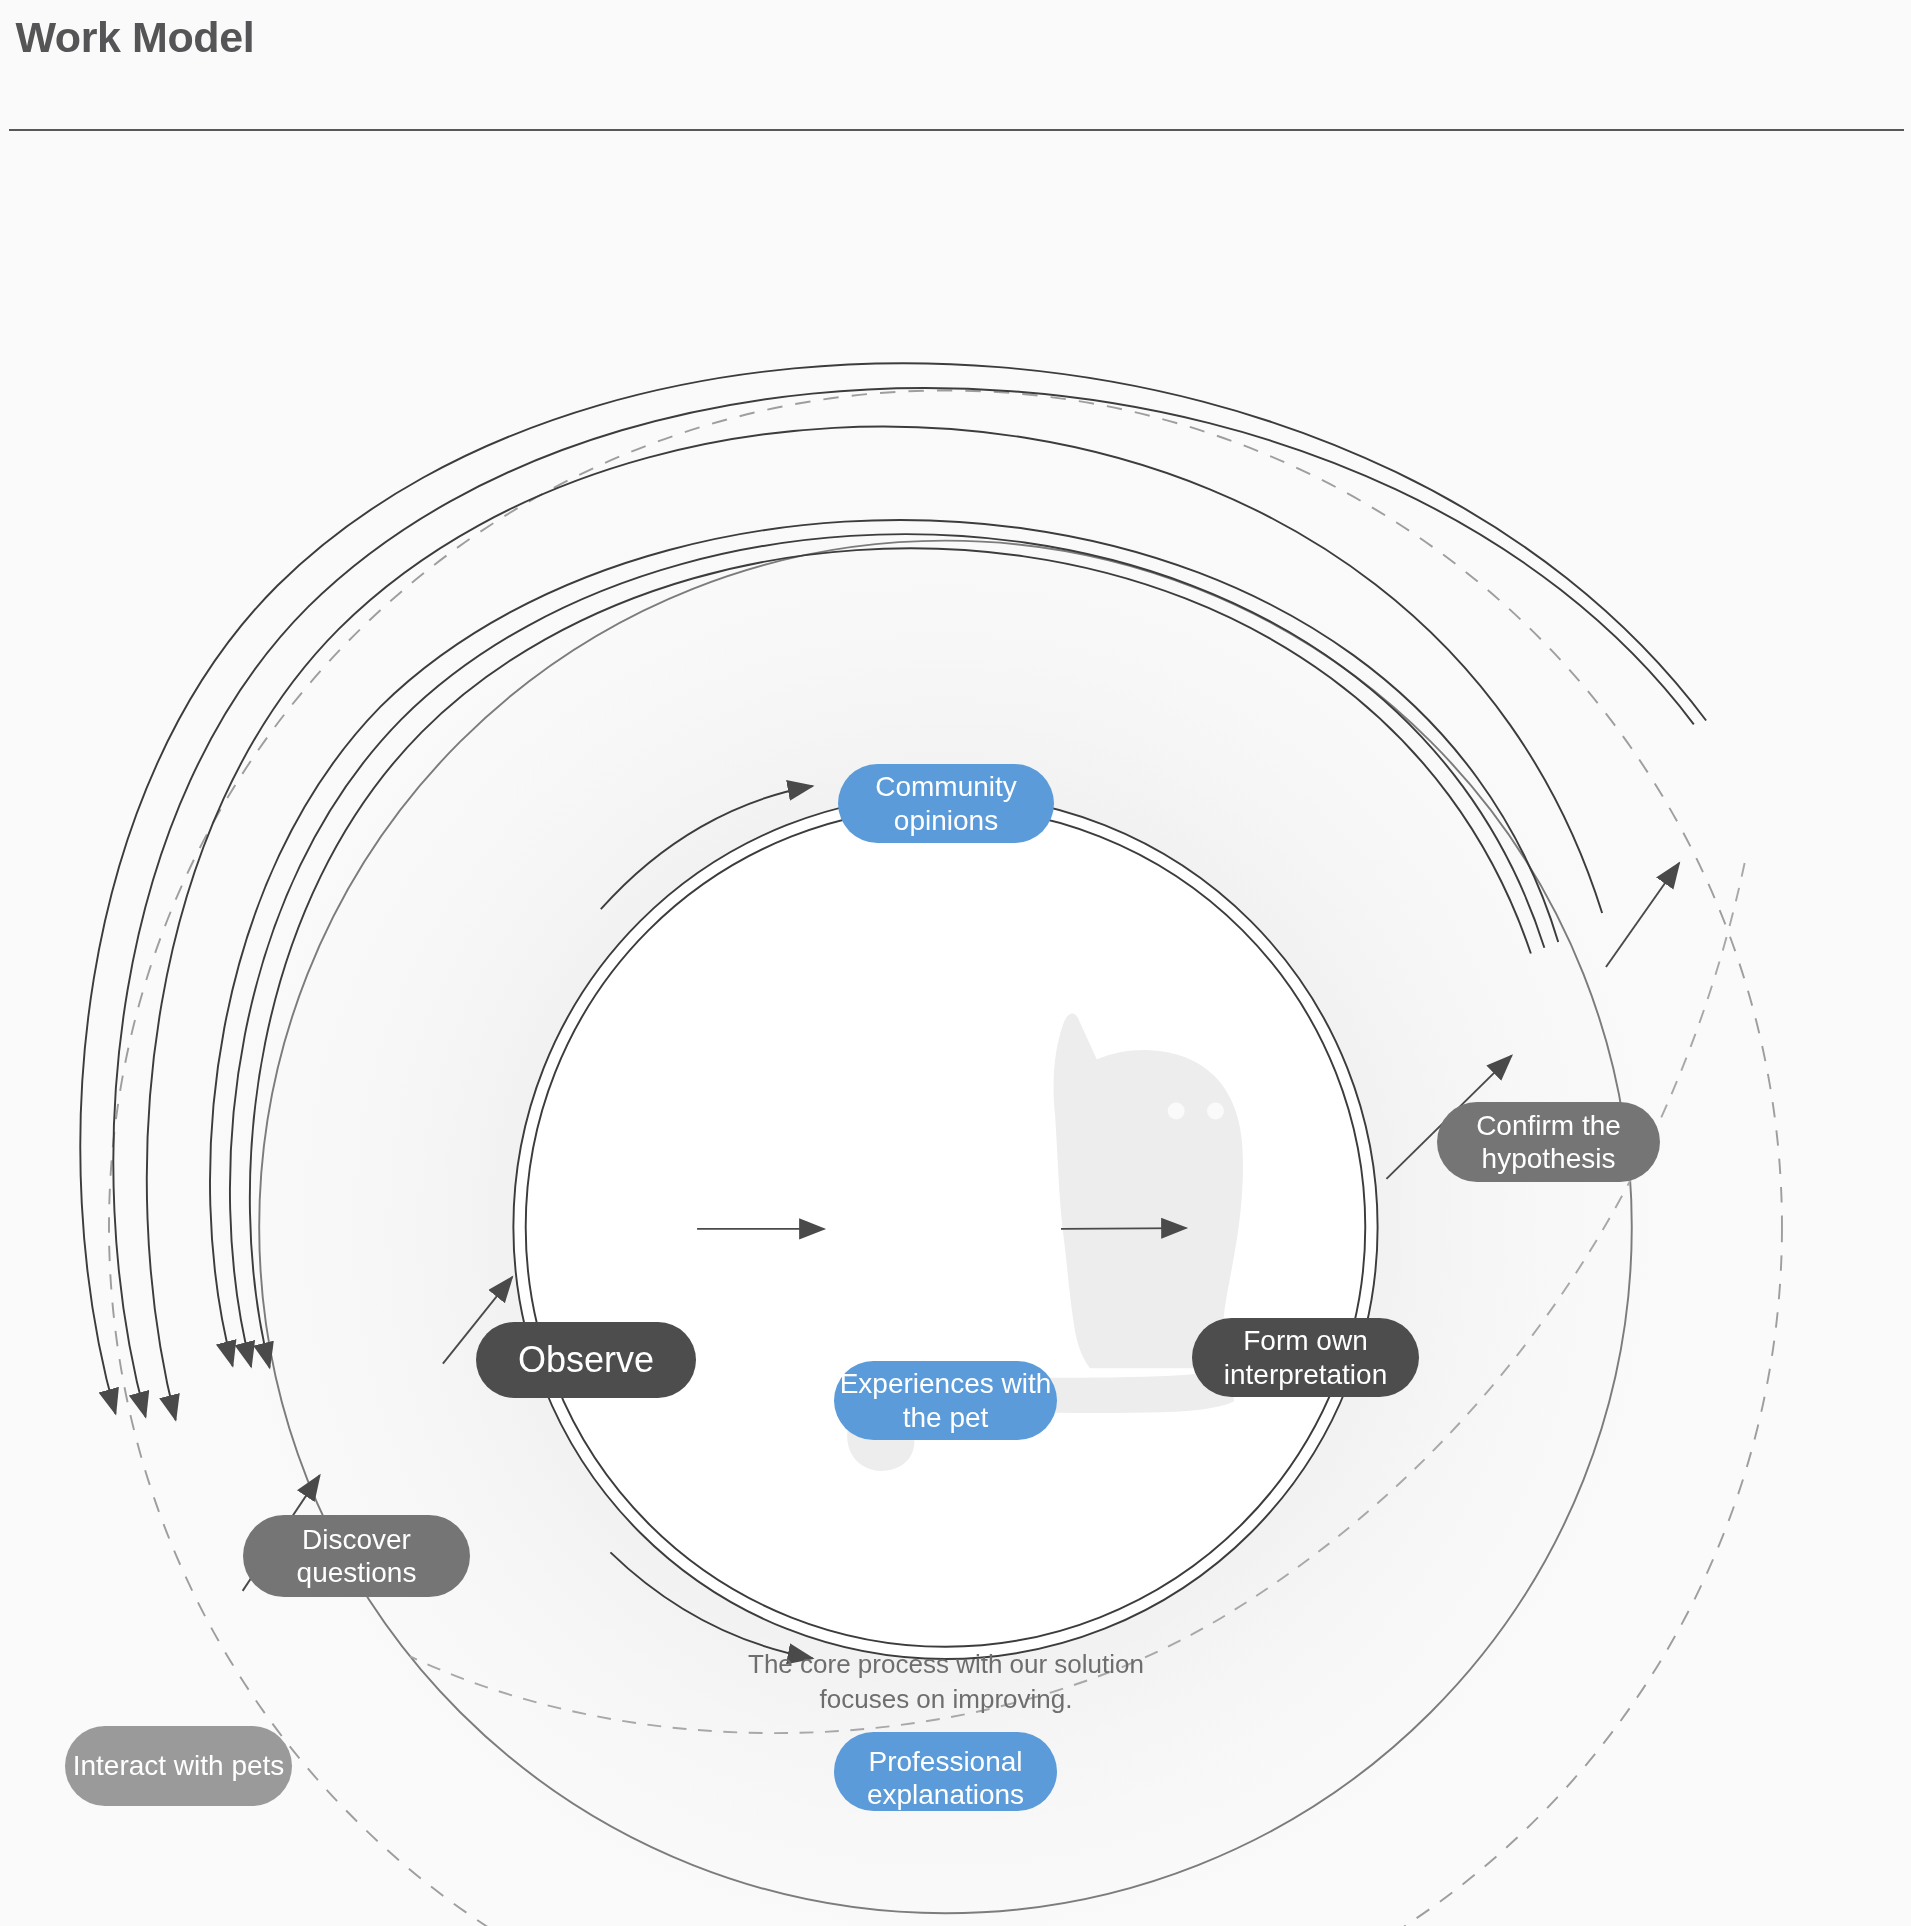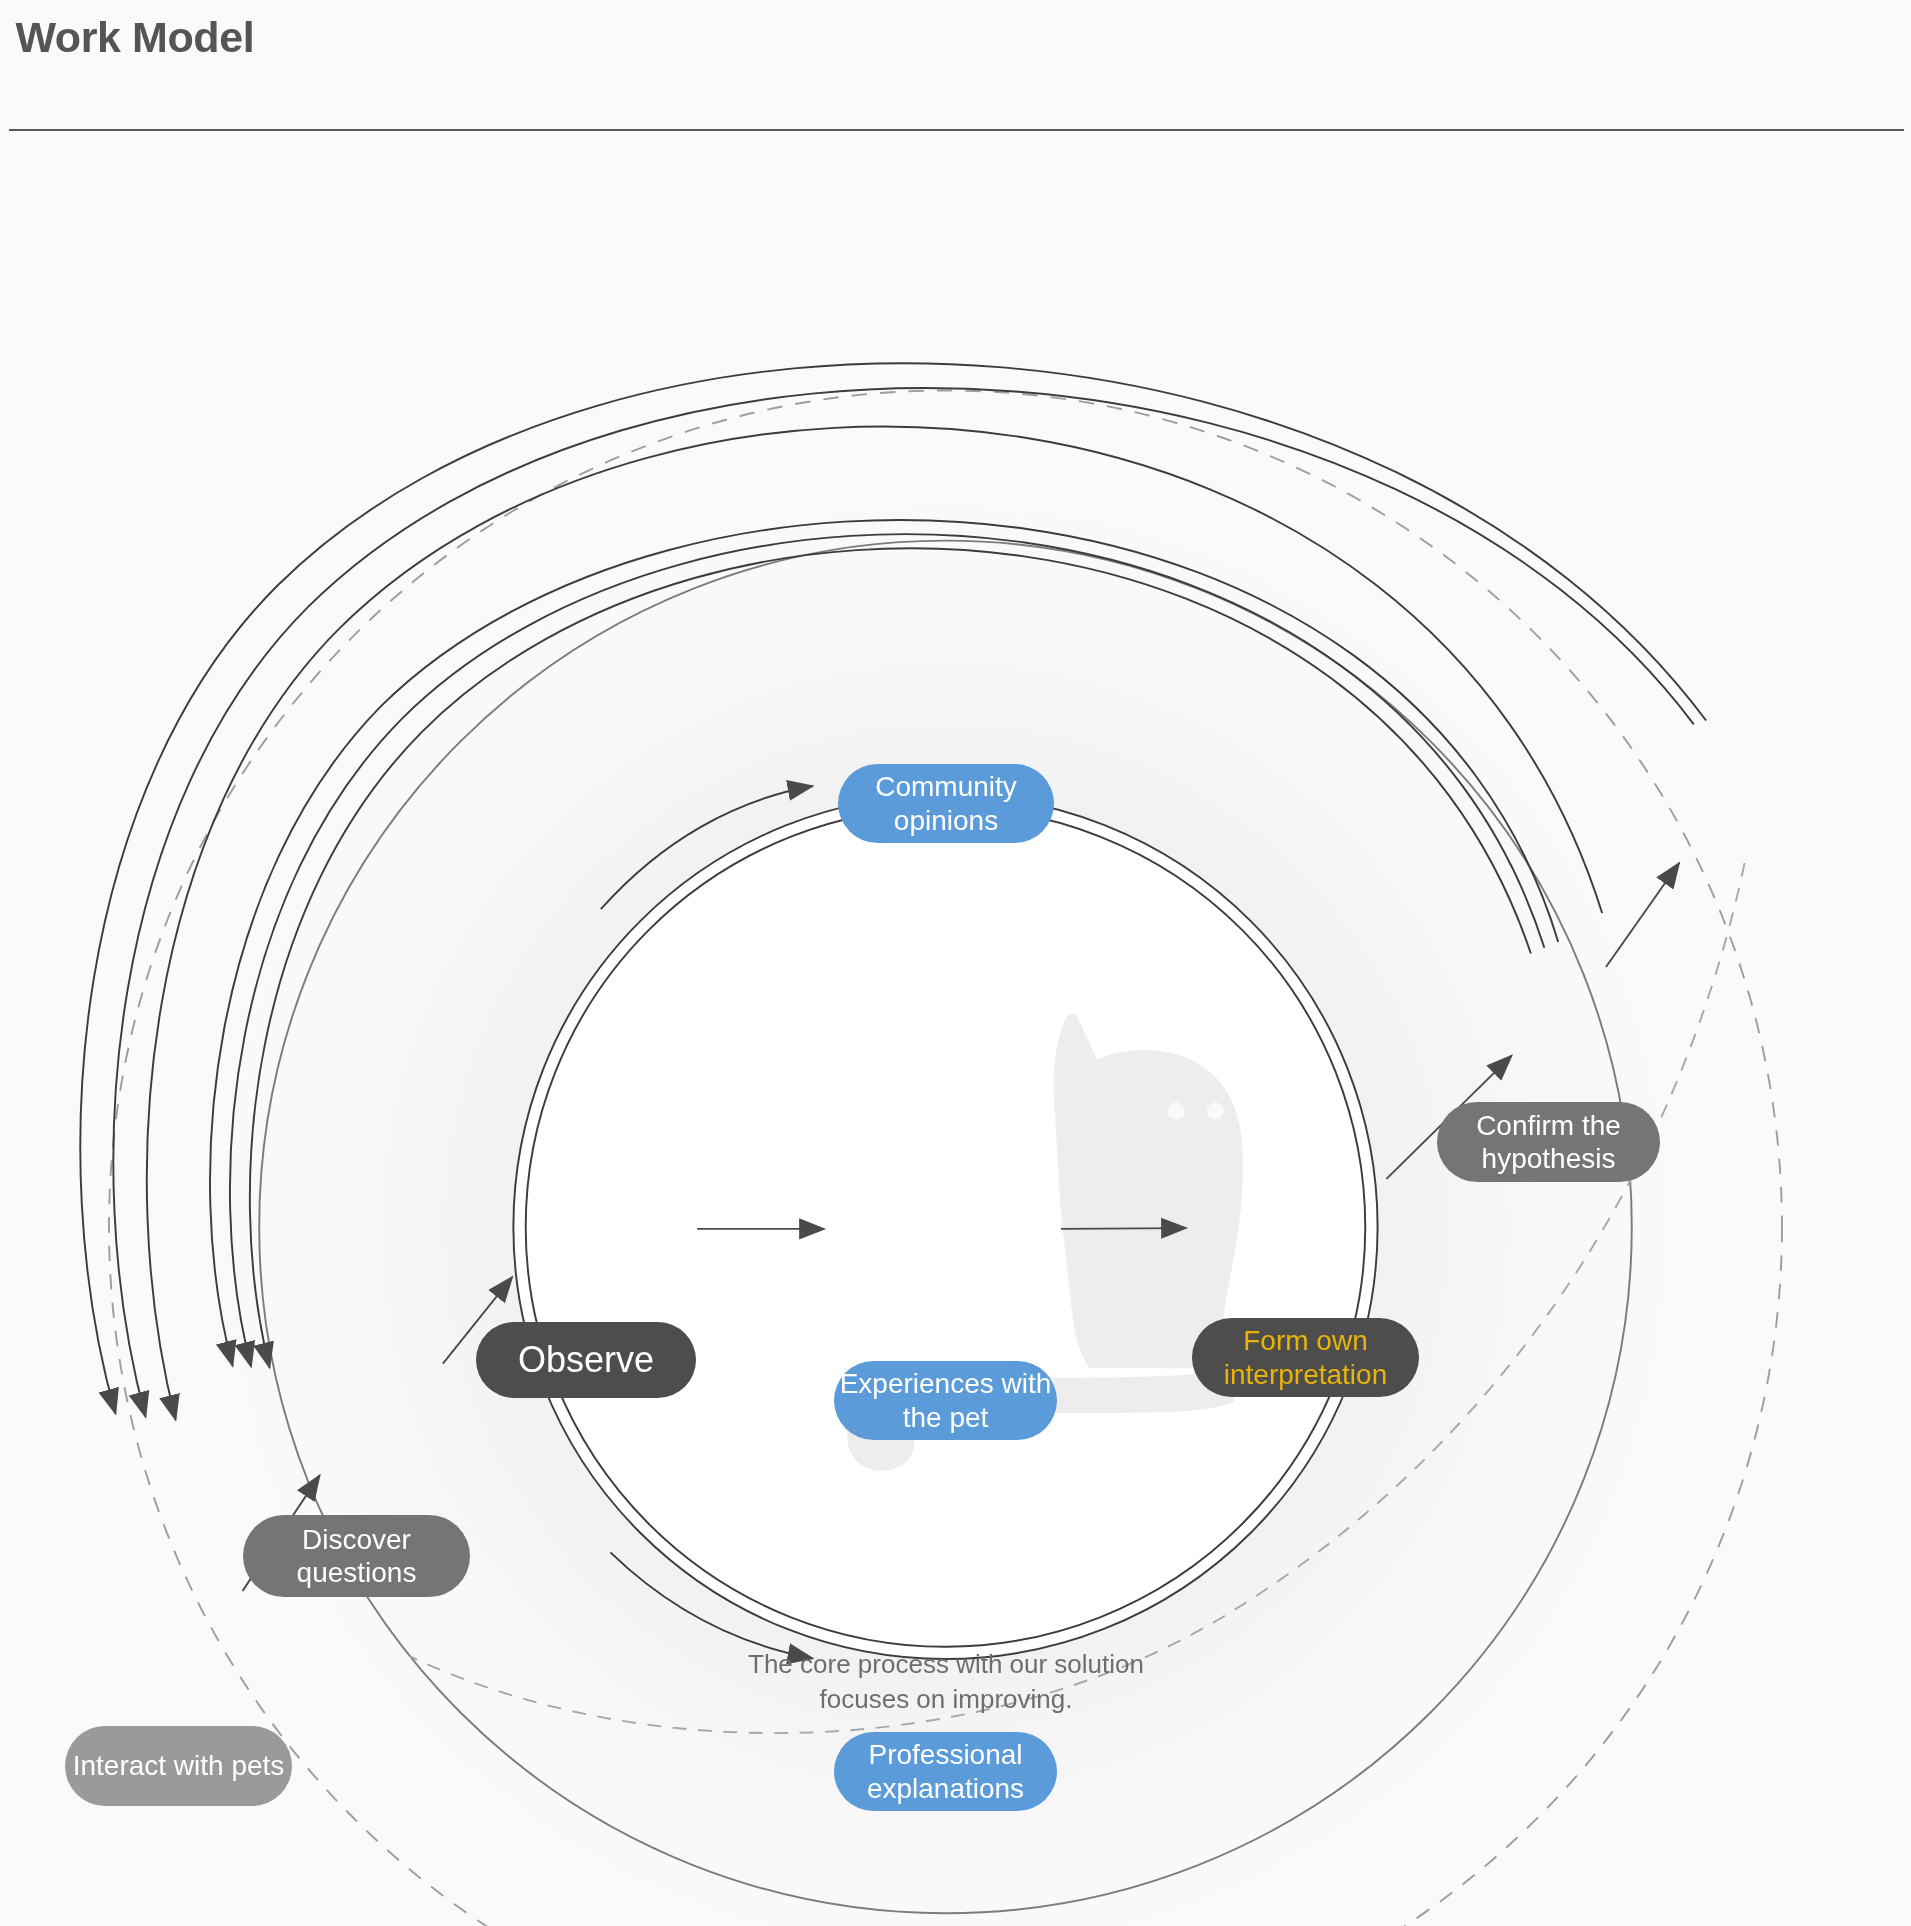--- a/index.html
+++ b/index.html
@@ -148,26 +148,26 @@
 </div>
 
 <div style="position:absolute;left:834px;top:1189px;width:223px;height:79px;
             background:#5B9BD9;border-radius:40px;display:flex;align-items:center;
             justify-content:center;text-align:center;color:#fff;font-size:28px;line-height:1.18;padding:0 3.9px;box-sizing:border-box;margin-top:41px;">
   <span>Experiences with the pet</span>
 </div>
 
 <div style="position:absolute;left:1192px;top:1187px;width:227px;height:79px;
             background:#4D4D4D;border-radius:40px;display:flex;align-items:center;
-            justify-content:center;text-align:center;color:#eab308;font-size:28px;line-height:1.18;padding:0 3.1px;box-sizing:border-box;">
+            justify-content:center;text-align:center;color:#ffffff;font-size:28px;line-height:1.18;padding:0 3.1px;box-sizing:border-box;">
   <span>Form own interpretation</span>
 </div>
 
 <div style="position:absolute;left:834px;top:1601px;width:223px;height:79px;
-            background:#5B9BD9;border-radius:40px;display:flex;align-items:center;
+            background:#5B9BD9;border-radius:40px;display:flex;align-items:flex-end;
             justify-content:center;text-align:center;color:#fff;font-size:28px;line-height:1.18;padding:0 3.9px;box-sizing:border-box;">
   <span>Professional explanations</span>
 </div>
 
 <div style="position:absolute;left:243px;top:1384px;width:227px;height:82px;
             background:#757575;border-radius:41px;display:flex;align-items:center;
             justify-content:center;text-align:center;color:#fff;font-size:28px;line-height:1.18;">
   <span>Discover questions</span>
 </div>
 

